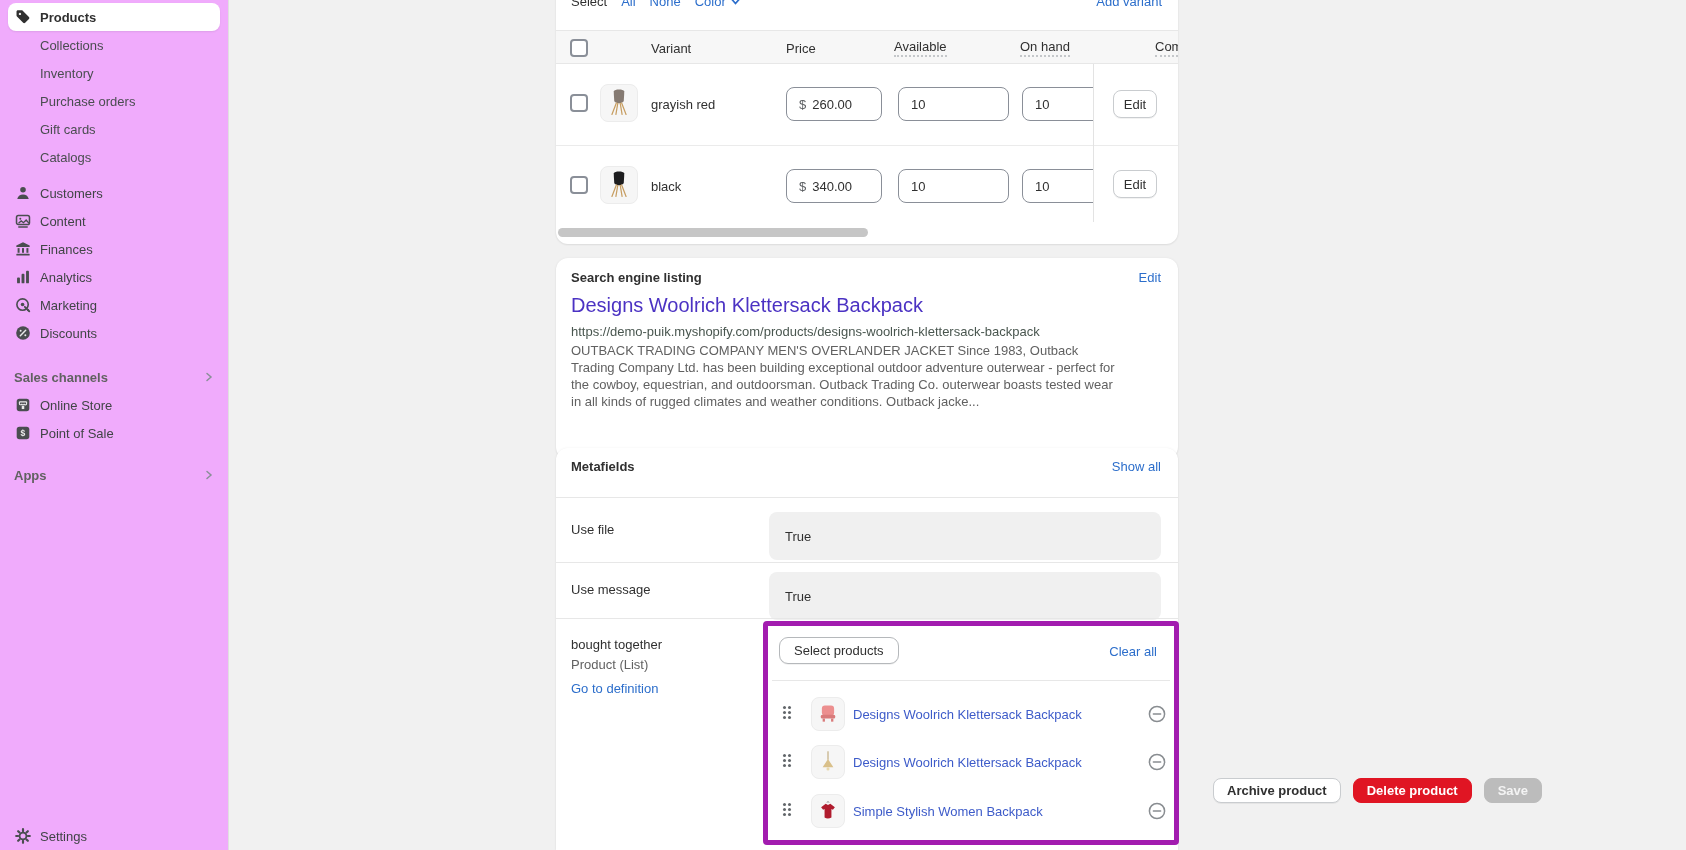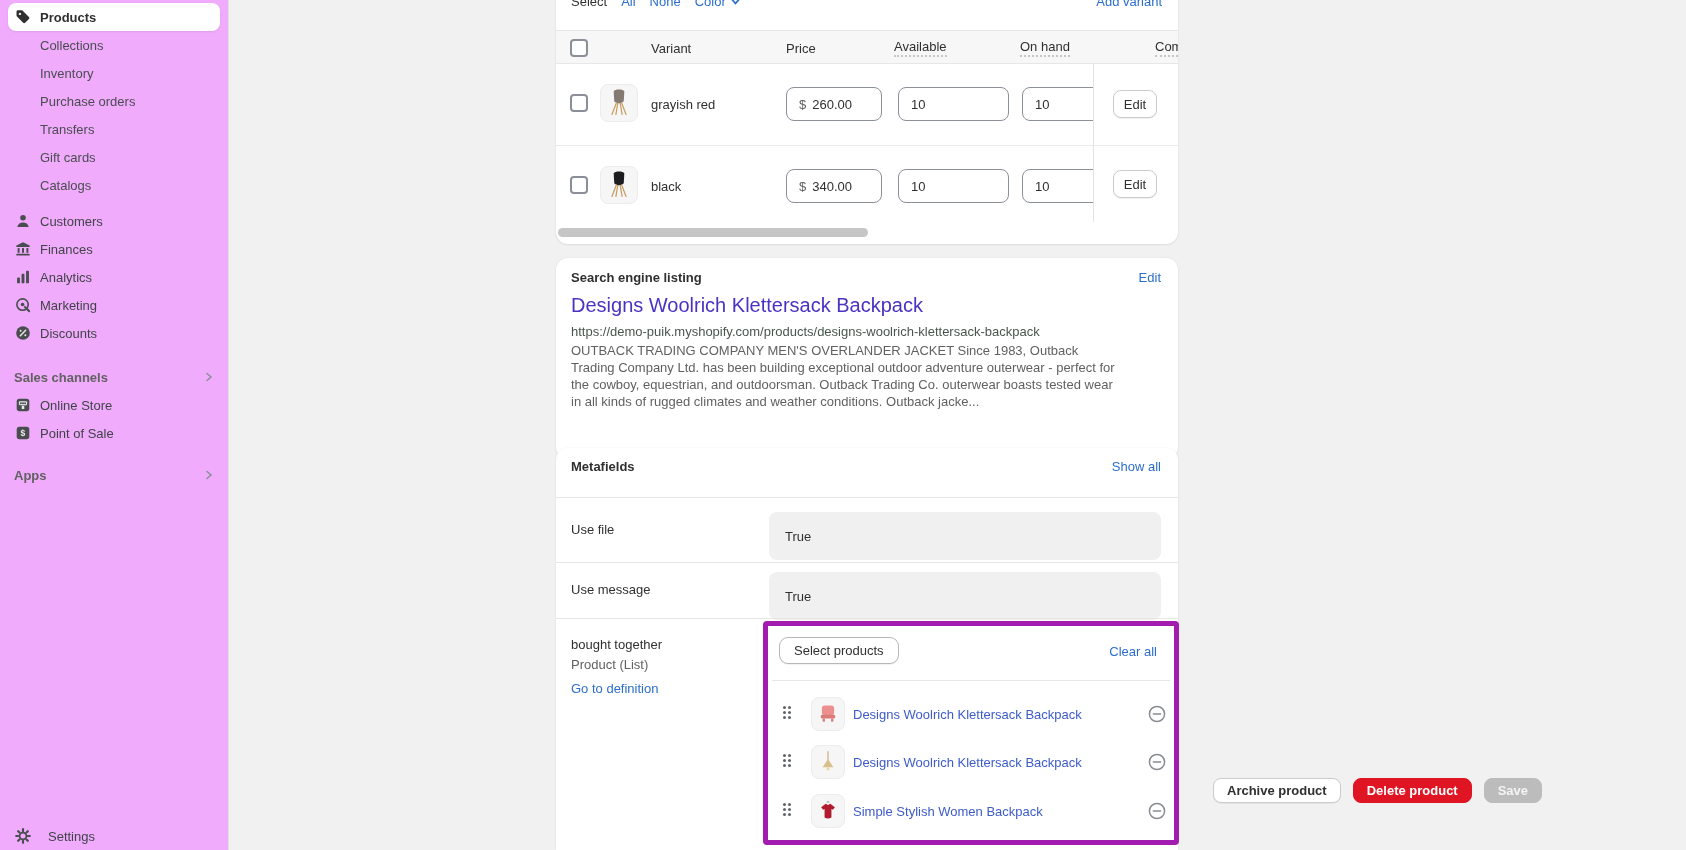--- a/index.html
+++ b/index.html
@@ -22,21 +22,21 @@
   }
   .nav-item .ico { width:18px; height:18px; margin-left:6px; margin-right:8px; flex:0 0 18px; display:flex; align-items:center; justify-content:center; }
   .nav-item .lbl { font-size:13px; }
   .nav-item.selected { background:#ffffff; box-shadow:0 1px 2px rgba(0,0,0,.08); font-weight:700; color:#303030; }
   .nav-item.sub { padding-left:32px; color:#4a4d50; }
   .nav-gap8 { height:8px; } .nav-gap16 { height:16px; } .nav-gap14 { height:14px; }
   .nav-header {
     height:28px; margin:0 8px; display:flex; align-items:center; justify-content:space-between;
     padding:0 6px; color:#616161; font-weight:600; font-size:13px; cursor:pointer; border-radius:8px;
   }
-  .nav-settings { position:absolute; left:0; right:18px; bottom:0px; height:28px; margin:0;gap:8px; }
+  .nav-settings { position:absolute; left:0; right:18px; bottom:0px; height:28px; margin:0; }
   .chev { width:10px; height:10px; }
 
   
   .card {
     position:absolute; background:#fff; border-radius:12px;
     box-shadow:0 1px 2px rgba(0,0,0,.07), 0 0 3px rgba(0,0,0,.05);
   }
   .link { color:#2c6ecb; cursor:pointer; font-size:13px; text-decoration:none; }
   .bold13 { font-size:13px; font-weight:700; color:#303030; }
 
@@ -138,37 +138,45 @@
     <div class="nav-item sub">
         <span class="lbl">Collections</span>
       </div>
     <div class="nav-item sub">
         <span class="lbl">Inventory</span>
       </div>
     <div class="nav-item sub">
         <span class="lbl">Purchase orders</span>
       </div>
     <div class="nav-item sub">
-        <span class="lbl">Transfers</span>
-      </div>
-    <div class="nav-item sub">
         <span class="lbl">Gift cards</span>
       </div>
     <div class="nav-item sub">
         <span class="lbl">Catalogs</span>
       </div>
     <div class="nav-gap8"></div>
     <div class="nav-item">
       <span class="ico">
         <svg width="18" height="18" viewBox="0 0 20 20">
             <circle cx="10" cy="6.3" r="3.1" fill="#4a4d50"></circle>
             <path fill="#4a4d50" d="M3.6 16.6c.8-3.3 3.4-4.8 6.4-4.8s5.6 1.5 6.4 4.8H3.6z"></path>
           </svg>
       </span>
         <span class="lbl">Customers</span>
+    </div>
+    <div class="nav-item">
+      <span class="ico">
+        <svg width="18" height="18" viewBox="0 0 20 20">
+            <rect x="2.8" y="4" width="14.4" height="10" rx="2" fill="none" stroke="#4a4d50" stroke-width="1.7"></rect>
+            <circle cx="7" cy="7.5" r="1.1" fill="#4a4d50"></circle>
+            <path d="M5 12.4l3-2.5 2.5 2 3-3 3 3.5" fill="none" stroke="#4a4d50" stroke-width="1.5"></path>
+            <rect x="4.5" y="15.8" width="11" height="1.6" rx=".8" fill="#4a4d50"></rect>
+          </svg>
+      </span>
+        <span class="lbl">Content</span>
     </div>
     <div class="nav-item">
       <span class="ico">
         <svg width="18" height="18" viewBox="0 0 20 20">
             <path fill="#4a4d50" d="M10 2.6l7.4 3.6v1.6H2.6V6.2L10 2.6z"></path>
             <rect x="4" y="9" width="2.2" height="5.2" fill="#4a4d50"></rect>
             <rect x="8.9" y="9" width="2.2" height="5.2" fill="#4a4d50"></rect>
             <rect x="13.8" y="9" width="2.2" height="5.2" fill="#4a4d50"></rect>
             <rect x="2.6" y="15.2" width="14.8" height="2" rx=".6" fill="#4a4d50"></rect>
           </svg>

